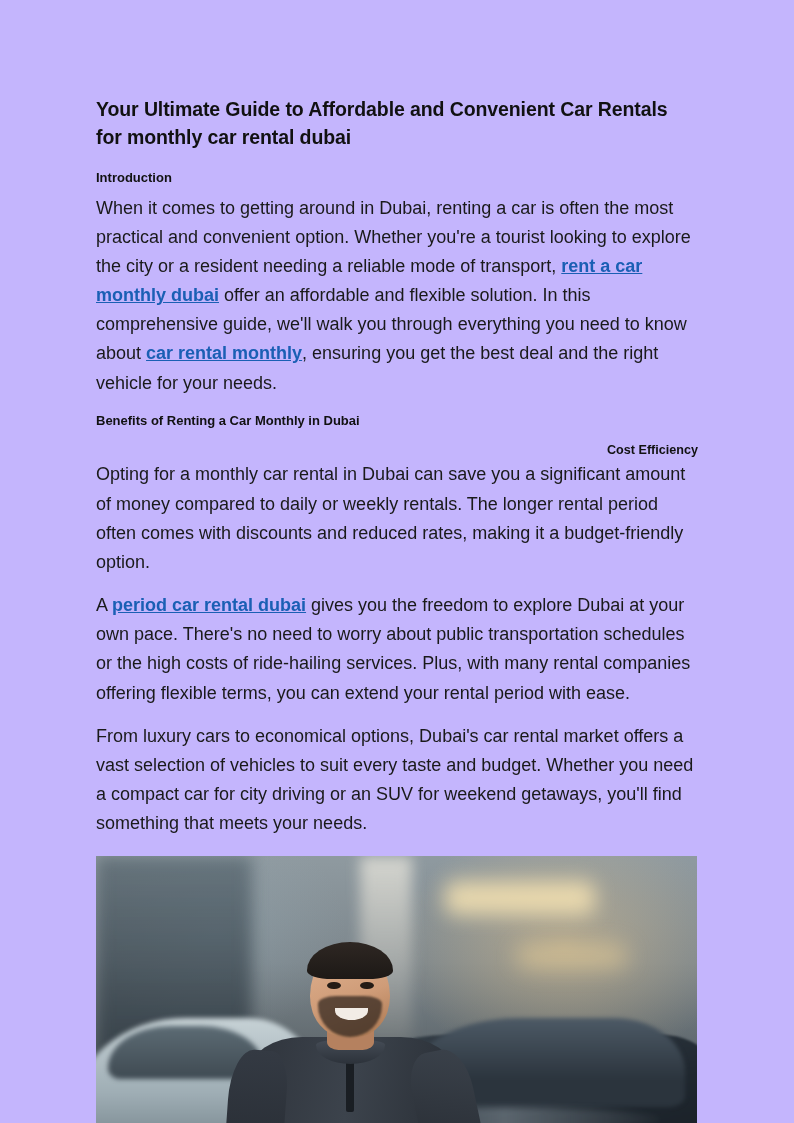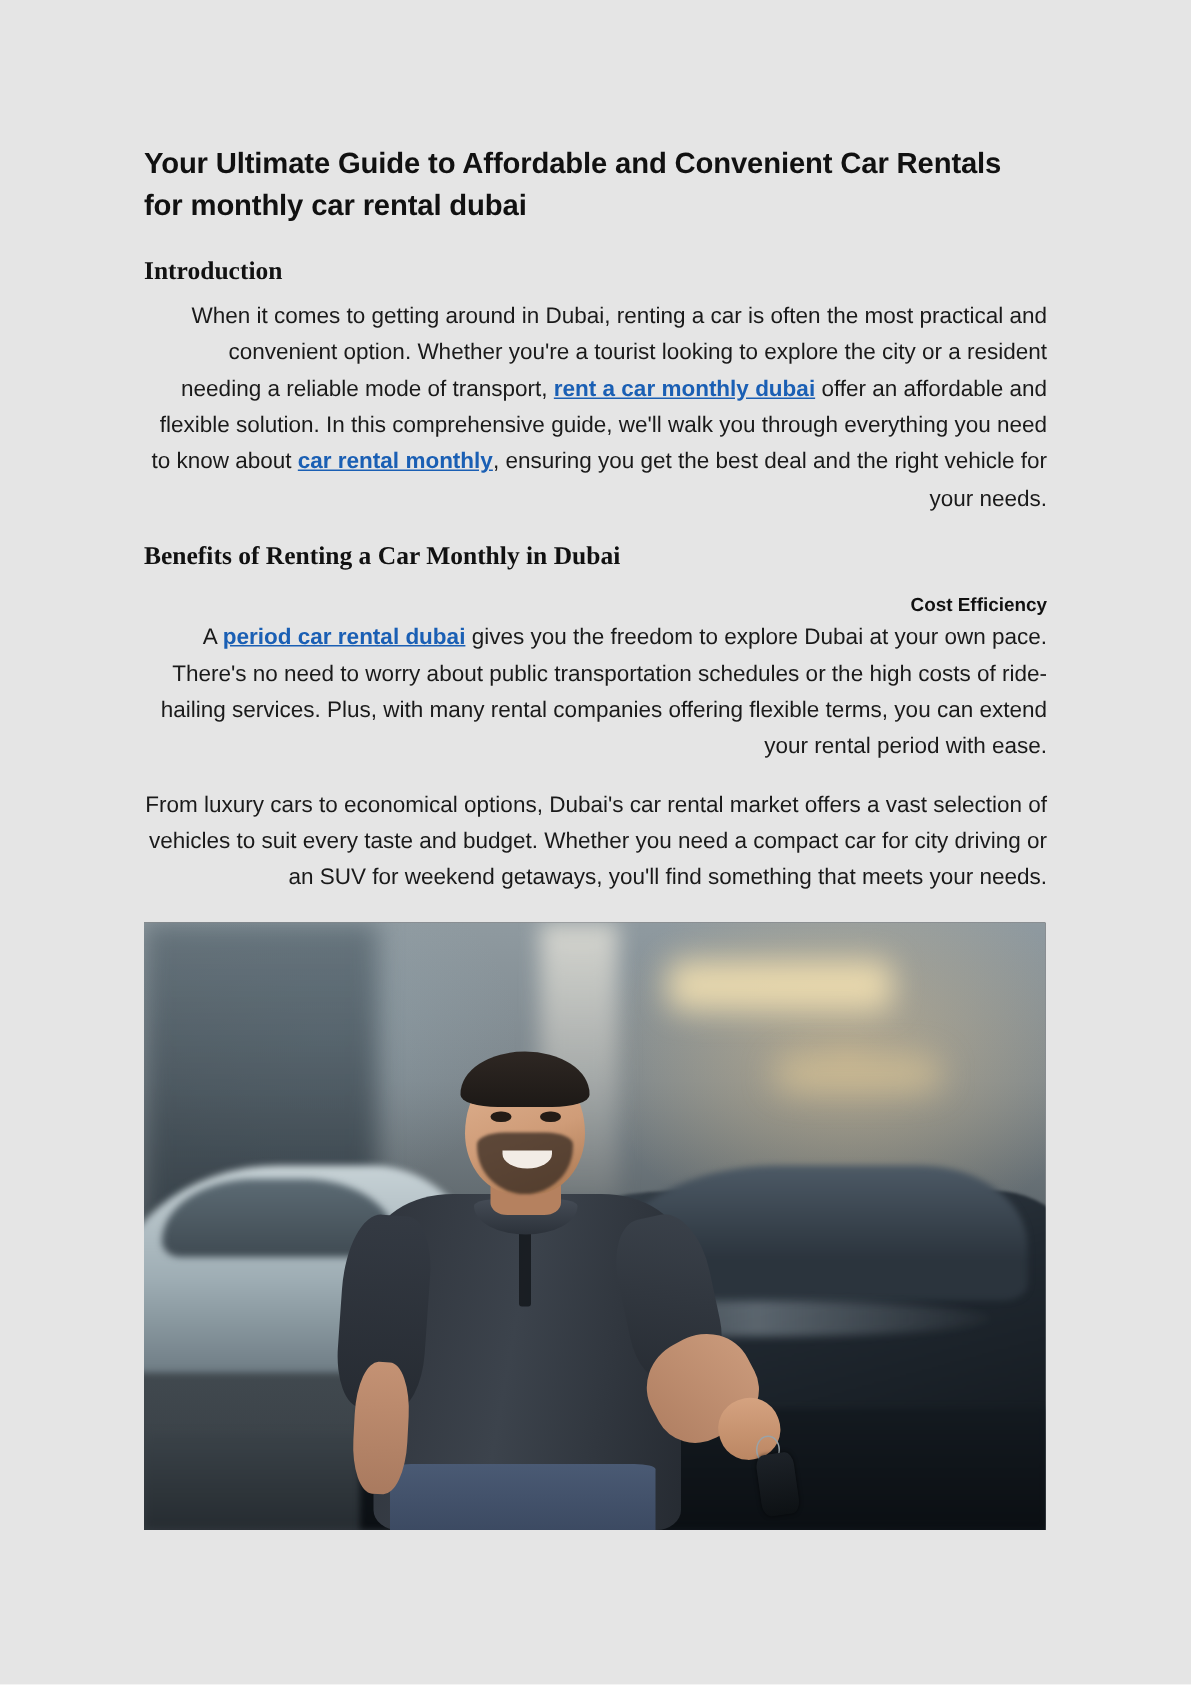--- a/index.html
+++ b/index.html
@@ -11,55 +11,54 @@
     width: 794px;
     height: 1123px;
     font-family: "Liberation Sans", sans-serif;
     color: #111111;
     overflow: hidden;
   }
   .page {
     position: relative;
     width: 794px;
     height: 1123px;
-    background: #e5e5e5;
+    background: #c4b5fd;
     box-sizing: border-box;
     padding: 96px 96px 60px 96px;
   }
   .doc-title {
     font-size: 19.5px;
     font-weight: bold;
     line-height: 1.42;
     letter-spacing: -0.1px;
     margin: 0 0 18px 0;
     color: #111111;
     max-width: 575px;
   }
   h2.section-heading {
-    font-size: 17px;
+    font-size: 13px;
     font-weight: bold;
     line-height: 1.4;
     margin: 0 0 6px 0;
     color: #111111;
-    font-family: Liberation Serif, serif;
   }
   h3.sub-heading {
     font-size: 12.6px;
     font-weight: bold;
     line-height: 1.4;
     margin: 0 0 1px 0;
     color: #111111;
     text-align: right;
   }
   p.body-text {
-    font-size: 15px;
+    font-size: 18px;
     line-height: 1.62;
     margin: 0 0 14px 0;
     color: #1a1a1a;
-    text-align: right;
+    text-align: left;
   }
   a.doc-link {
     color: #1a5fb4;
     font-weight: bold;
     text-decoration: underline;
   }
 
   
   .photo-wrap {
     margin-top: 18px;
@@ -370,20 +369,21 @@
 
   <h1 class="doc-title">Your Ultimate Guide to Affordable and Convenient Car Rentals for monthly car rental dubai</h1>
 
   <h2 class="section-heading">Introduction</h2>
 
   <p class="body-text"><span>When it comes to getting around in Dubai, renting a car is often the most practical and convenient option. Whether you're a tourist looking to explore the city or a resident needing a reliable mode of transport, </span><a class="doc-link" href="#">rent a car monthly dubai</a><span> offer an affordable and flexible solution. In this comprehensive guide, we'll walk you through everything you need to know about </span><a class="doc-link" href="#">car rental monthly</a><span>, ensuring you get the best deal and the right vehicle for your needs.</span></p>
 
   <h2 class="section-heading" style="margin-bottom:12px;">Benefits of Renting a Car Monthly in Dubai</h2>
 
   <h3 class="sub-heading">Cost Efficiency</h3>
+  <p class="body-text">Opting for a monthly car rental in Dubai can save you a significant amount of money compared to daily or weekly rentals. The longer rental period often comes with discounts and reduced rates, making it a budget-friendly option.</p>
 
   <p class="body-text"><span>A </span><a class="doc-link" href="#">period car rental dubai</a><span> gives you the freedom to explore Dubai at your own pace. There's no need to worry about public transportation schedules or the high costs of ride-hailing services. Plus, with many rental companies offering flexible terms, you can extend your rental period with ease.</span></p>
 
   <p class="body-text">From luxury cars to economical options, Dubai's car rental market offers a vast selection of vehicles to suit every taste and budget. Whether you need a compact car for city driving or an SUV for weekend getaways, you'll find something that meets your needs.</p>
 
   <div class="photo-wrap">
     <div class="photo">
       <div class="bg-base"></div>
       <div class="bg-dark-left"></div>
       <div class="bg-pillar"></div>

